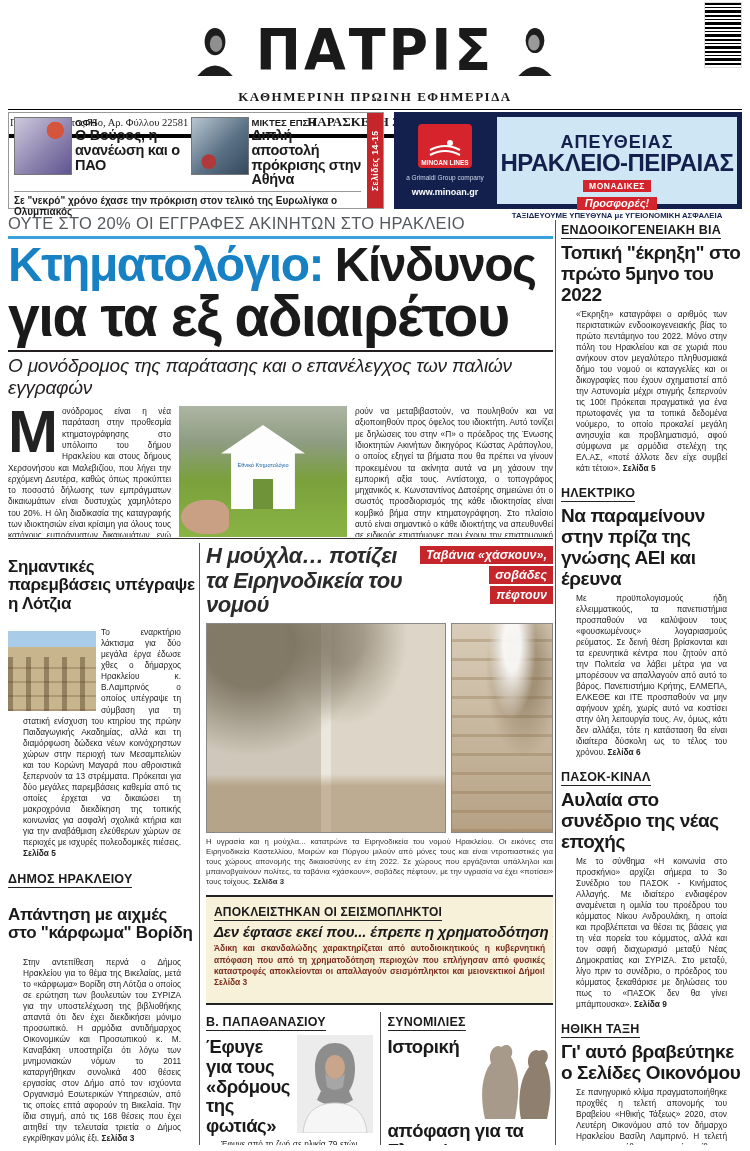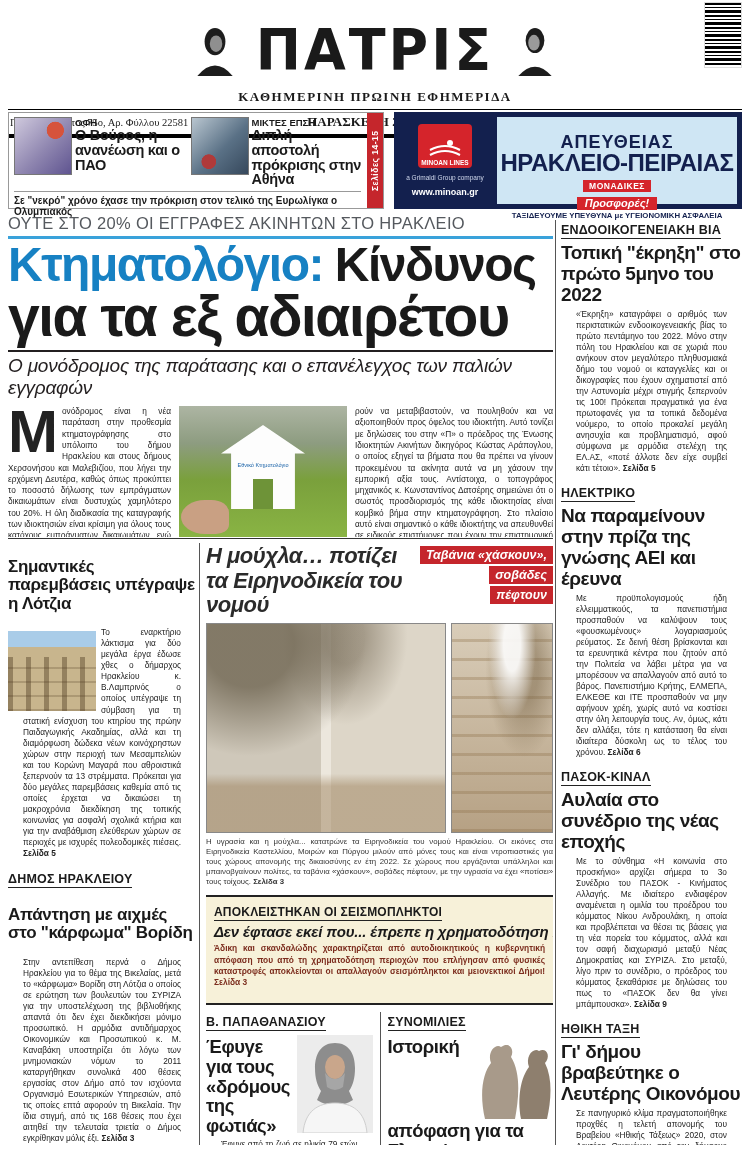--- a/index.html
+++ b/index.html
@@ -354,21 +354,21 @@
     </article>
 
     <article class="sb-item">
       <span class="kicker">ΠΑΣΟΚ-ΚΙΝΑΛ</span>
       <div class="sb-title">Αυλαία στο συνέδριο της νέας εποχής</div>
       <p class="small"><span>Με το σύνθημα «Η κοινωνία στο προσκήνιο» αρχίζει σήμερα το 3ο Συνέδριο του ΠΑΣΟΚ - Κινήματος Αλλαγής. Με ιδιαίτερο ενδιαφέρον αναμένεται η ομιλία του προέδρου του κόμματος Νίκου Ανδρουλάκη, η οποία και προβλέπεται να θέσει τις βάσεις για τη νέα πορεία του κόμματος, αλλά και τον σαφή διαχωρισμό μεταξύ Νέας Δημοκρατίας και ΣΥΡΙΖΑ. Στο μεταξύ, λίγο πριν το συνέδριο, ο πρόεδρος του κόμματος ξεκαθάρισε με δηλώσεις του πως το «ΠΑΣΟΚ δεν θα γίνει μπάμπουσκα».</span> <b class="pref">Σελίδα 9</b></p>
     </article>
 
     <article class="sb-item">
       <span class="kicker">ΗΘΙΚΗ ΤΑΞΗ</span>
-      <div class="sb-title">Γι' δήμου βραβεύτηκε ο Λευτέρης Οικονόμου</div>
+      <div class="sb-title">Γι' αυτό βραβεύτηκε ο Σελίδες Οικονόμου</div>
       <p class="small"><span>Σε πανηγυρικό κλίμα πραγματοποιήθηκε προχθές η τελετή απονομής του Βραβείου «Ηθικής Τάξεως» 2020, στον Λευτέρη Οικονόμου από τον δήμαρχο Ηρακλείου Βασίλη Λαμπρινό. Η τελετή πραγματοποιήθηκε στη γεμάτη αίθουσα εκδηλώσεων της Βικελαίας Δημοτικής Βιβλιοθήκης, όπου για το έργο του μίλησε ο κ. Παπαθεοδώρου.</span> <b class="pref">Σελίδα 5</b></p>
     </article>
 
     <div class="synka">
       <div class="synka-head">
         <div>
           <div class="sh1">Super Λαμπρινό!</div>
           <div class="rainbow"></div>
           <div class="sh2">από 20/05 έως 24/05</div>
         </div>

